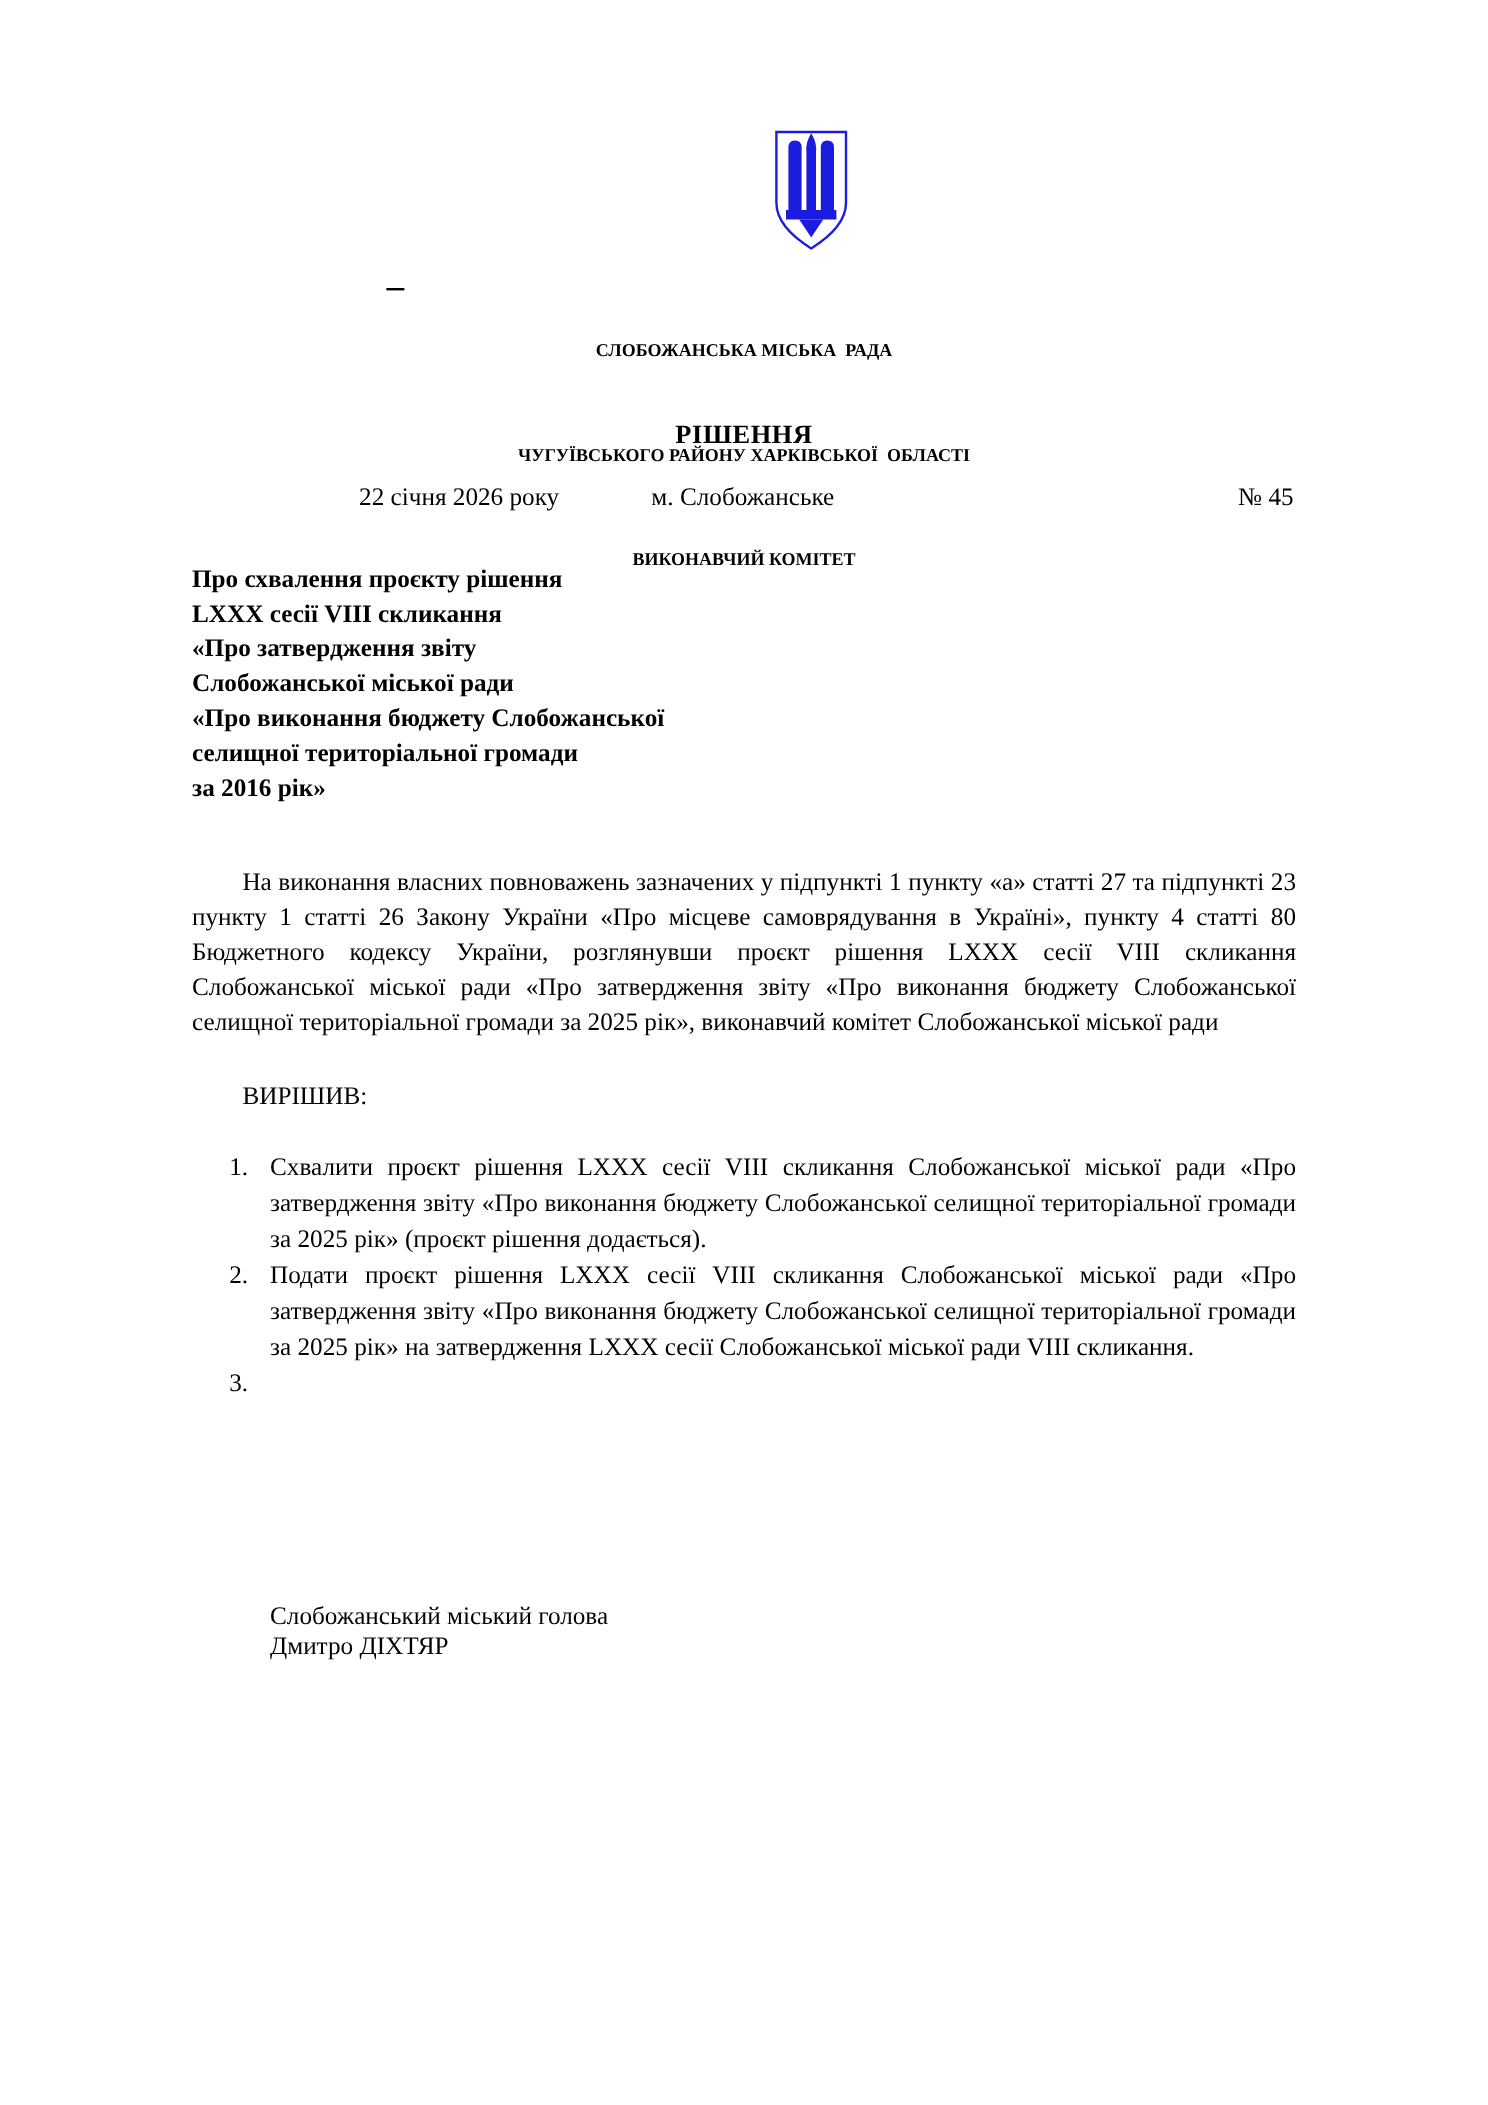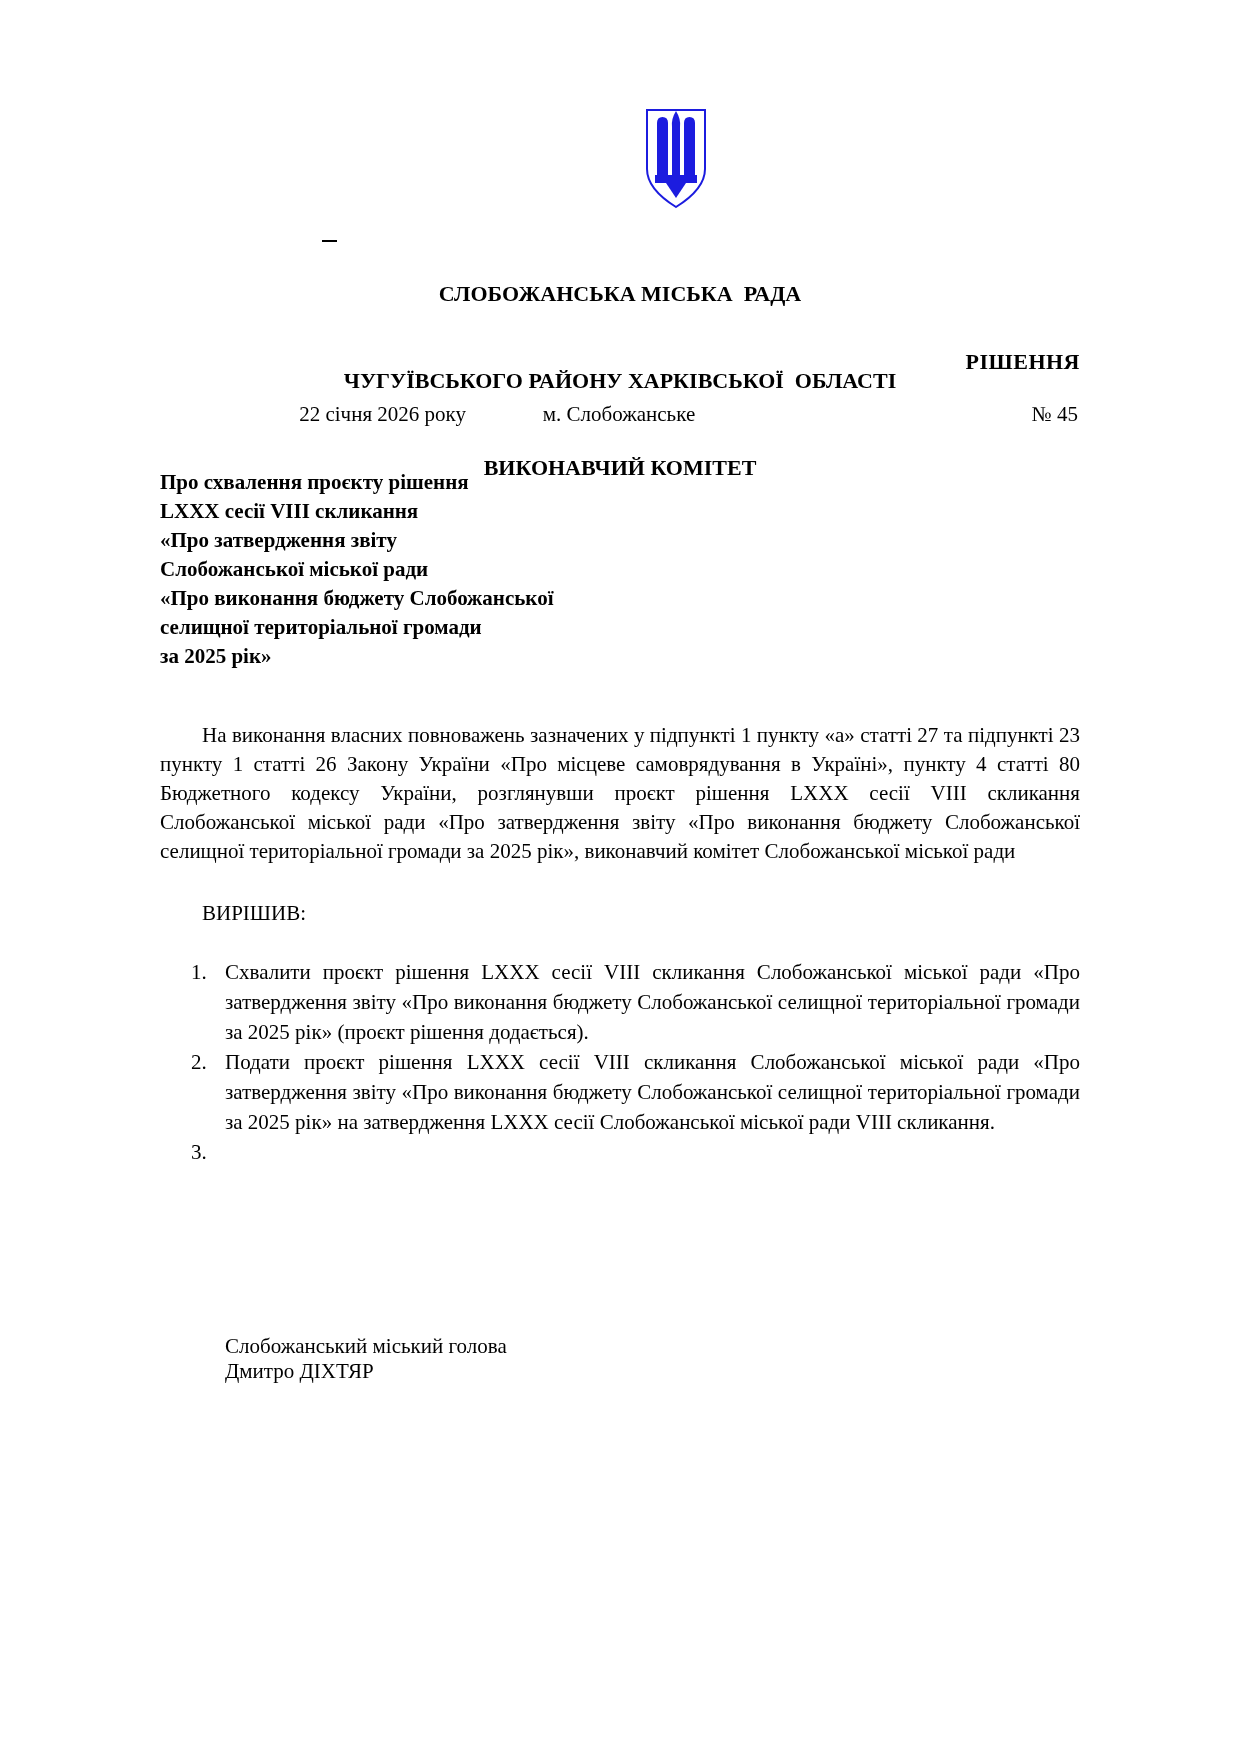--- a/index.html
+++ b/index.html
@@ -7,26 +7,26 @@
   .page {
     position:relative; width:1240px; height:1754px; margin:0 auto;
     background:#ffffff; color:#000;
     font-family:"Liberation Serif","DejaVu Serif",serif;
     overflow:hidden;
   }
   .emblem { position:absolute; top:107px; left:643px; width:66px; height:104px; }
   .artifact-dash { position:absolute; top:240px; left:322px; width:15px; height:2px; background:#000; }
   .org-block {
     position:absolute; top:221px; left:160px; width:920px;
-    text-align:center; font-weight:bold; font-size:22px; line-height:29px;
+    text-align:center; font-weight:bold; font-size:15px; line-height:29px;
     white-space:pre;
   }
   .doc-type {
     position:absolute; top:349px; left:160px; width:920px;
-    text-align:right; font-weight:bold; font-size:22px; letter-spacing:0.5px;
+    text-align:center; font-weight:bold; font-size:22px; letter-spacing:0.5px;
   }
   .meta-row {
     position:absolute; top:402px; left:160px; width:918px;
     display:flex; align-items:baseline; font-size:21px;
   }
   .meta-left  { flex:1; text-align:right; }
   .meta-center{ flex:1; text-align:center; }
   .meta-right { flex:1; text-align:right; }
   .subject {
     position:absolute; top:468px; left:160px; width:580px;
@@ -79,21 +79,21 @@
     <div class="meta-right">№ 45</div>
   </div>
 
   <div class="subject">
     <div>Про схвалення проєкту рішення</div>
     <div>LXXX сесії VIII скликання</div>
     <div>«Про затвердження звіту</div>
     <div>Слобожанської міської ради</div>
     <div>«Про виконання бюджету Слобожанської</div>
     <div>селищної територіальної громади</div>
-    <div>за 2025 рік»</div>
+    <div>за 2016 рік»</div>
   </div>
 
   <div class="paragraph">На виконання власних повноважень зазначених у підпункті 1 пункту «а» статті 27 та підпункті 23 пункту 1 статті 26 Закону України «Про місцеве самоврядування в Україні», пункту 4 статті 80 Бюджетного кодексу України, розглянувши проєкт рішення LXXX сесії VIII скликання Слобожанської міської ради «Про затвердження звіту «Про виконання бюджету Слобожанської селищної територіальної громади за 2025 рік», виконавчий комітет Слобожанської міської ради</div>
 
   <div class="resolved">ВИРІШИВ:</div>
 
   <div class="list">
     <div class="list-item">
       <span class="list-num">1.</span>
       <span>Схвалити проєкт рішення LXXX сесії VIII скликання Слобожанської міської ради «Про затвердження звіту «Про виконання бюджету Слобожанської селищної територіальної громади за 2025 рік» (проєкт рішення додається).</span>

